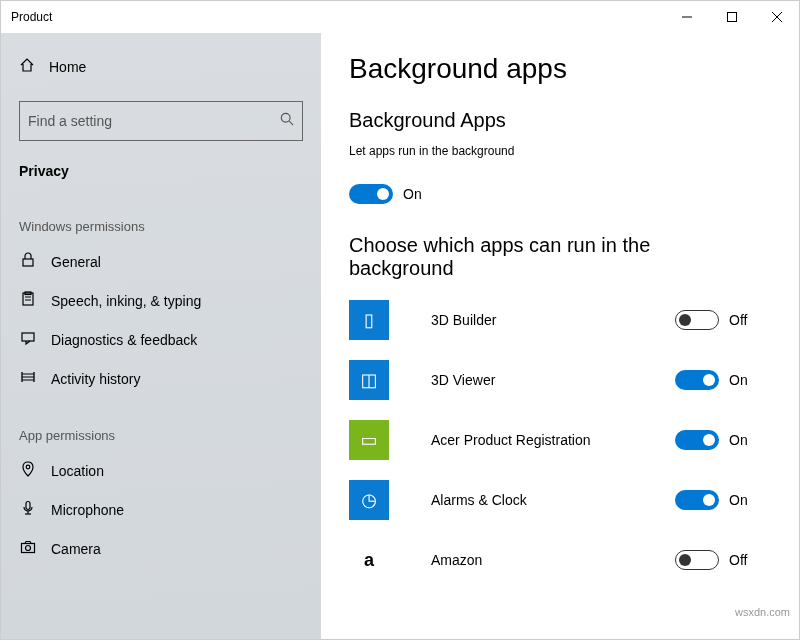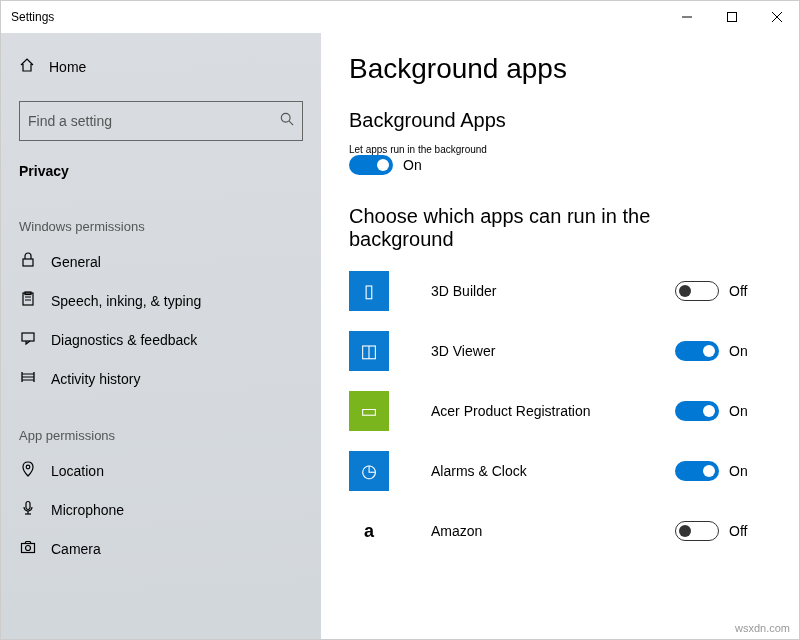--- a/index.html
+++ b/index.html
@@ -19,42 +19,42 @@
 .search-box input::placeholder { color: #555; }
 .search-icon { color: #555; }
 .current-page { padding: 10px 18px; font-weight: 600; font-size: 14px; }
 .section-header { padding: 30px 18px 8px 18px; font-size: 13px; color: #555; }
 .nav-item { display: flex; align-items: center; gap: 14px; padding: 10px 18px; cursor: pointer; font-size: 14px; }
 .nav-item .icon { width: 18px; text-align: center; }
 
 .main { flex: 1; padding: 20px 44px 0 28px; overflow-y: auto; }
 .page-title { font-size: 28px; font-weight: 400; margin-bottom: 24px; }
 .sub-heading { font-size: 20px; font-weight: 400; margin-bottom: 12px; }
-.master-desc { font-size: 10px; margin-bottom: 0; }
+.master-desc { font-size: 12px; margin-bottom: 26px; }
 .toggle-row { display: flex; align-items: center; gap: 10px; margin-bottom: 30px; }
 .toggle { width: 44px; height: 20px; border-radius: 10px; position: relative; cursor: pointer; }
 .toggle .knob { width: 12px; height: 12px; border-radius: 50%; position: absolute; top: 4px; }
 .toggle.on { background: #0078d4; }
 .toggle.on .knob { background: #fff; right: 4px; }
 .toggle.off { background: #fff; border: 1px solid #333; }
 .toggle.off .knob { background: #333; left: 3px; top: 3px; }
 .toggle-label { font-size: 14px; }
 .choose-heading { font-size: 20px; font-weight: 400; margin-bottom: 14px; }
 .choose-desc { font-size: 14px; line-height: 1.4; margin-bottom: 22px; }
 .app-row { display: flex; align-items: center; gap: 14px; padding: 6px 0; margin-bottom: 8px; }
 .app-icon { width: 40px; height: 40px; display: flex; align-items: center; justify-content: center; font-size: 18px; }
 .app-name { flex: 1; font-size: 14px; margin-left: 28px; }
 .app-toggle-group { display: flex; align-items: center; gap: 10px; min-width: 80px; justify-content: flex-start; }
-.watermark { position: absolute; bottom: 6px; right: 10px; font-size: 11px; color: #999; }
+.watermark { position: absolute; bottom: 22px; right: 10px; font-size: 11px; color: #999; }
 </style>
 </head>
 <body>
 
 <div class="titlebar">
-  <span class="titlebar-title">Settings</span>
+  <span class="titlebar-title">Product</span>
   <div class="titlebar-controls">
     <div class="titlebar-btn">
       <svg viewBox="0 0 10 10">
           <line x1="0" y1="5" x2="10" y2="5" stroke="#000" stroke-width="1"></line>
         </svg>
     </div>
     <div class="titlebar-btn">
       <svg viewBox="0 0 10 10">
           <rect x="0.5" y="0.5" width="9" height="9" fill="none" stroke="#000" stroke-width="1"></rect>
         </svg>

